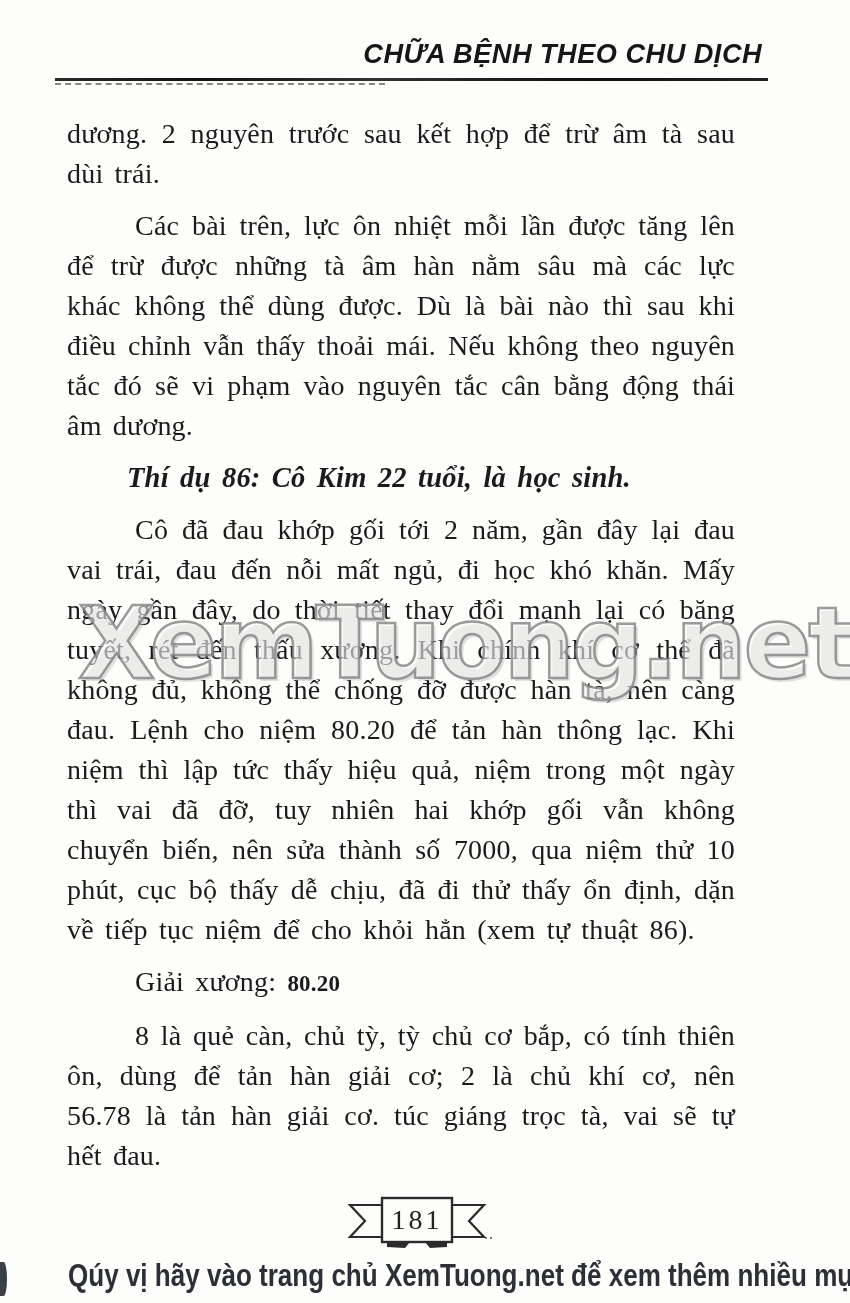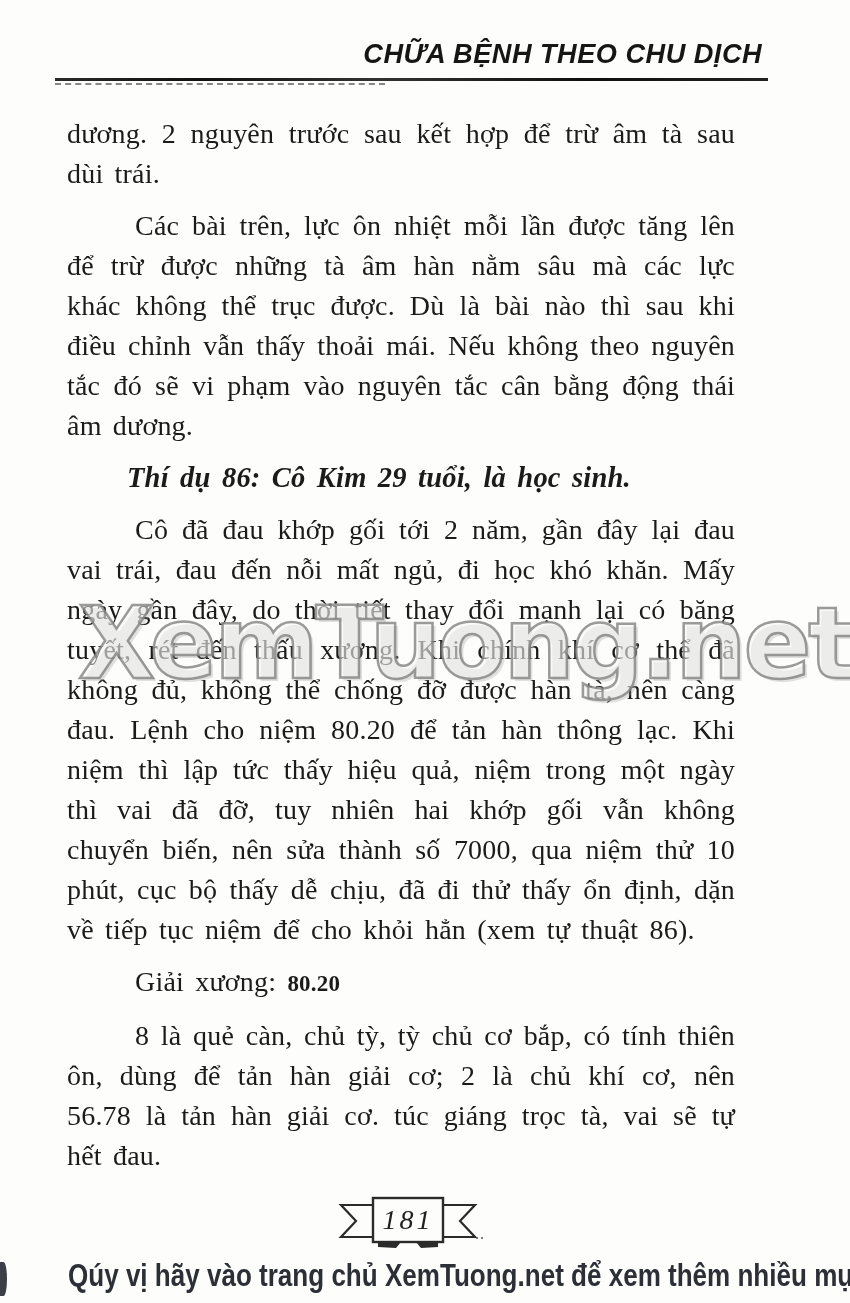--- a/index.html
+++ b/index.html
@@ -62,21 +62,21 @@
     -webkit-text-stroke:2.5px rgba(130,130,130,.8);
     text-shadow:3px 3px 0 rgba(160,160,160,.30);
     white-space:nowrap;
     pointer-events:none;
     z-index:5;
     margin-top:9px;
   }
 
   
   .ribbon-wrap{
-    position:absolute;left:333px;top:1192px;width:150px;height:60px;font-style:italic;
+    position:absolute;left:342px;top:1192px;width:150px;height:60px;
   }
   .ribbon-wrap svg{position:absolute;inset:0;}
   .page-number{
     position:absolute;left:40px;top:7px;width:70px;height:42px;
     display:flex;align-items:center;justify-content:center;
     font-size:28px;letter-spacing:3px;color:#222;
   }
 
   
   .footer-note{
@@ -98,22 +98,22 @@
 <body>
 
 <div class="page">
 
   <div class="header-title">CHỮA BỆNH THEO CHU DỊCH</div>
   <div class="header-rule"></div>
   <div class="header-rule-2"></div>
 
   <div class="body-text">
     <p class="p1">dương. 2 nguyên trước sau kết hợp để trừ âm tà sau dùi trái.</p>
-    <p class="p2 p-indent">Các bài trên, lực ôn nhiệt mỗi lần được tăng lên để trừ được những tà âm hàn nằm sâu mà các lực khác không thể trục được. Dù là bài nào thì sau khi điều chỉnh vẫn thấy thoải mái. Nếu không theo nguyên tắc đó sẽ vi phạm vào nguyên tắc cân bằng động thái âm dương.</p>
-    <p class="example-heading">Thí dụ 86: Cô Kim 29 tuổi, là học sinh.</p>
+    <p class="p2 p-indent">Các bài trên, lực ôn nhiệt mỗi lần được tăng lên để trừ được những tà âm hàn nằm sâu mà các lực khác không thể dùng được. Dù là bài nào thì sau khi điều chỉnh vẫn thấy thoải mái. Nếu không theo nguyên tắc đó sẽ vi phạm vào nguyên tắc cân bằng động thái âm dương.</p>
+    <p class="example-heading">Thí dụ 86: Cô Kim 22 tuổi, là học sinh.</p>
     <p class="p3 p-indent">Cô đã đau khớp gối tới 2 năm, gần đây lại đau vai trái, đau đến nỗi mất ngủ, đi học khó khăn. Mấy ngày gần đây, do thời tiết thay đổi mạnh lại có băng tuyết, rét đến thấu xương. Khi chính khí cơ thể đã không đủ, không thể chống đỡ được hàn tà, nên càng đau. Lệnh cho niệm 80.20 để tản hàn thông lạc. Khi niệm thì lập tức thấy hiệu quả, niệm trong một ngày thì vai đã đỡ, tuy nhiên hai khớp gối vẫn không chuyển biến, nên sửa thành số 7000, qua niệm thử 10 phút, cục bộ thấy dễ chịu, đã đi thử thấy ổn định, dặn về tiếp tục niệm để cho khỏi hẳn (xem tự thuật 86).</p>
     <p class="p-indent explain"><span>Giải xương: </span><b>80.20</b></p>
     <p class="p-indent">8 là quẻ càn, chủ tỳ, tỳ chủ cơ bắp, có tính thiên ôn, dùng để tản hàn giải cơ; 2 là chủ khí cơ, nên 56.78 là tản hàn giải cơ. túc giáng trọc tà, vai sẽ tự hết đau.</p>
   </div>
 
   <div class="watermark">XemTuong.net</div>
 
   <div class="ribbon-wrap">
     <svg width="150" height="60" viewBox="0 0 150 60">
       <polygon points="8,13 48,13 48,45 8,45 23,29" fill="#fdfdfb" stroke="#2b2b2b" stroke-width="2.2"></polygon>

